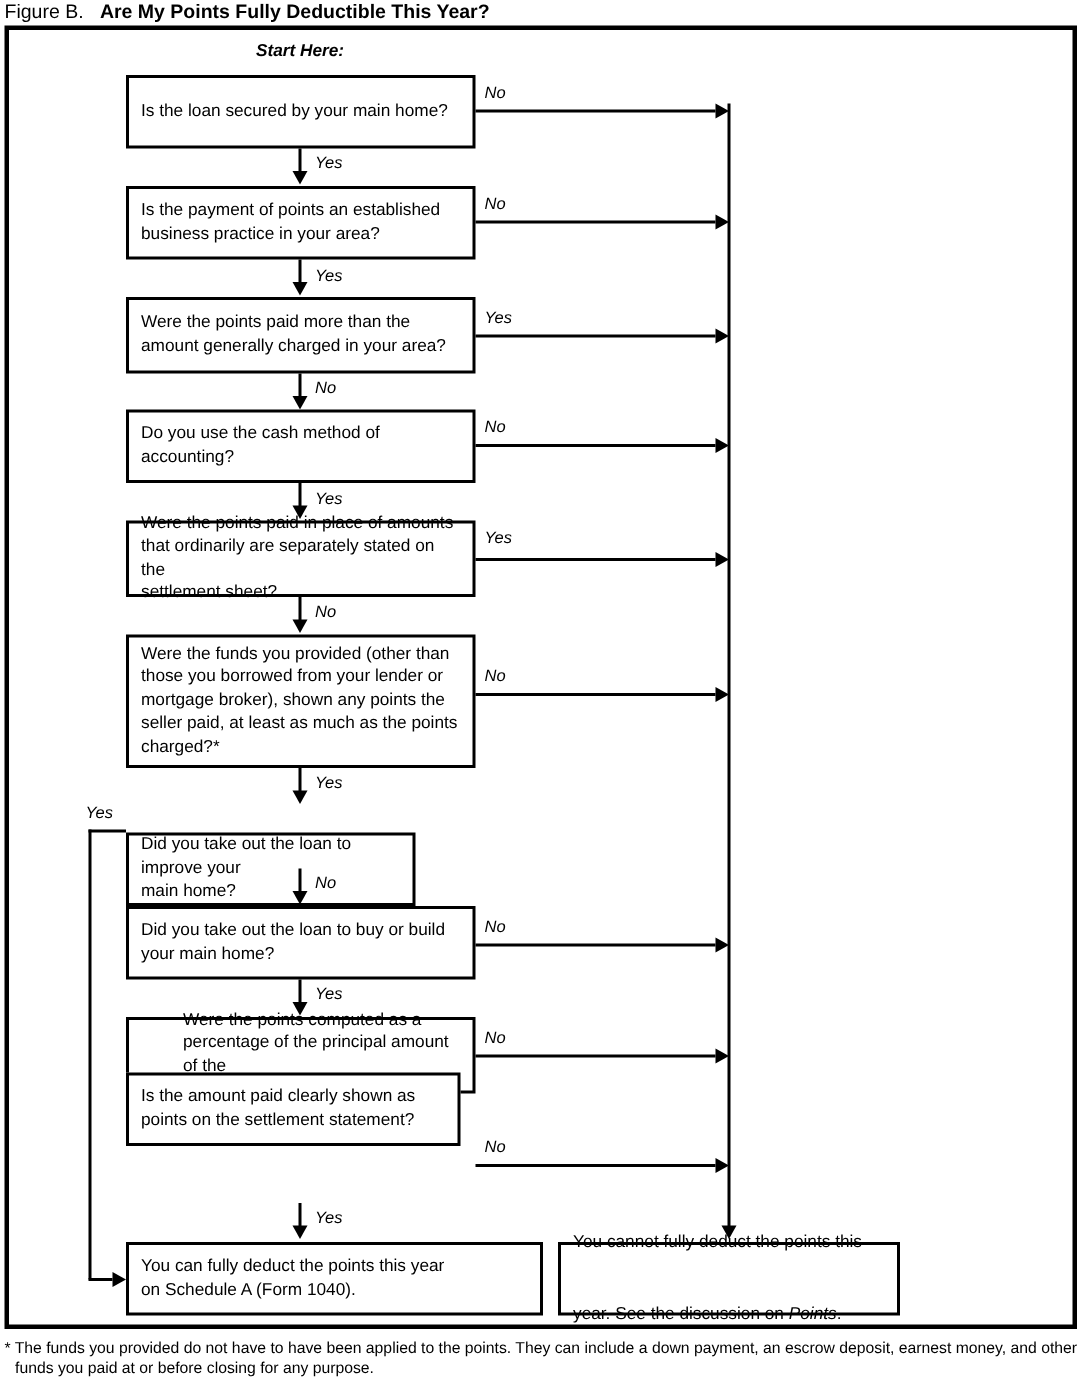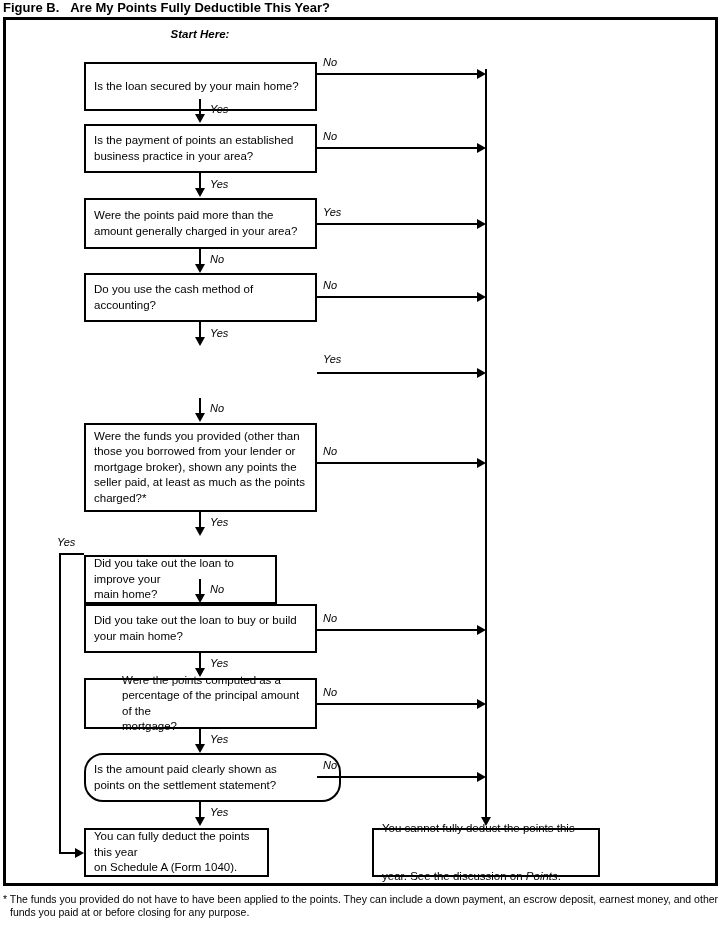--- a/index.html
+++ b/index.html
@@ -20,21 +20,21 @@
   #figure-title {
     position: absolute;
     left: 3px;
     top: 0px;
     width: 716px;
     height: 16px;
     font-size: 13px;
     line-height: 15px;
     white-space: nowrap;
   }
-  #figure-title .label-plain { font-weight: 700; }
+  #figure-title .label-plain { font-weight: 400; }
   #figure-title .label-bold  { font-weight: 700; }
 
   
   #chart-frame {
     position: absolute;
     left: 3px;
     top: 17px;
     width: 715px;
     height: 869px;
     border: 3px solid #000000;
@@ -134,21 +134,21 @@
   &nbsp;
   <span class="label-bold">Are My Points Fully Deductible This Year?</span>
 </div>
 
 <div id="chart-frame"></div>
 
 <div id="flow-canvas">
 
   <div id="start-here">Start Here:</div>
 
-  <div class="flow-box" style="left:84px; top:50px; width:233px; height:49px;margin-top:12px;">
+  <div class="flow-box" style="left:84px; top:50px; width:233px; height:49px;">
     <span>Is the loan secured by your main home?</span>
   </div>
 
   <div class="hline" style="left:317px; top:73px; width:160px;"></div>
   <div class="arrow-right" style="left:477px; top:69px;"></div>
   <div class="edge-label" style="left:323px; top:56px;">No</div>
 
   <div class="vline" style="left:199px; top:99px; height:17px;"></div>
   <div class="arrow-down" style="left:195px; top:114px;"></div>
   <div class="edge-label" style="left:210px; top:103px;">Yes</div>
@@ -179,20 +179,25 @@
     <span>Do you use the cash method of
 accounting?</span>
   </div>
   <div class="hline" style="left:317px; top:296px; width:160px;"></div>
   <div class="arrow-right" style="left:477px; top:292px;"></div>
   <div class="edge-label" style="left:323px; top:279px;">No</div>
   <div class="vline" style="left:199px; top:322px; height:17px;"></div>
   <div class="arrow-down" style="left:195px; top:337px;"></div>
   <div class="edge-label" style="left:210px; top:327px;">Yes</div>
 
+  <div class="flow-box" style="left:84px; top:347px; width:233px; height:51px;">
+    <span>Were the points paid in place of amounts
+that ordinarily are separately stated on the
+settlement sheet?</span>
+  </div>
   <div class="hline" style="left:317px; top:372px; width:160px;"></div>
   <div class="arrow-right" style="left:477px; top:368px;"></div>
   <div class="edge-label" style="left:323px; top:353px;">Yes</div>
   <div class="vline" style="left:199px; top:398px; height:17px;"></div>
   <div class="arrow-down" style="left:195px; top:413px;"></div>
   <div class="edge-label" style="left:210px; top:402px;">No</div>
 
   <div class="flow-box" style="left:84px; top:423px; width:233px; height:89px;">
     <span>Were the funds you provided (other than
 those you borrowed from your lender or
@@ -238,35 +243,35 @@
 percentage of the principal amount of the
 mortgage?</span>
   </div>
   <div class="hline" style="left:317px; top:703px; width:160px;"></div>
   <div class="arrow-right" style="left:477px; top:699px;"></div>
   <div class="edge-label" style="left:323px; top:686px;">No</div>
   <div class="vline" style="left:199px; top:729px; height:17px;"></div>
   <div class="arrow-down" style="left:195px; top:744px;"></div>
   <div class="edge-label" style="left:210px; top:733px;">Yes</div>
 
-  <div class="flow-box" style="left:84px; top:753px; width:257px; height:49px;border-radius:19px;">
+  <div class="flow-box" style="left:84px; top:715px; width:223px; height:49px;">
     <span>Is the amount paid clearly shown as
 points on the settlement statement?</span>
   </div>
   <div class="hline" style="left:317px; top:776px; width:160px;"></div>
   <div class="arrow-right" style="left:477px; top:772px;"></div>
   <div class="edge-label" style="left:323px; top:759px;">No</div>
   <div class="vline" style="left:199px; top:802px; height:17px;"></div>
   <div class="arrow-down" style="left:195px; top:817px;"></div>
   <div class="edge-label" style="left:210px; top:806px;">Yes</div>
 
   <div class="vline" style="left:485px; top:69px; height:750px;"></div>
   <div class="arrow-down" style="left:481px; top:817px;"></div>
 
-  <div class="flow-box" style="left:84px; top:828px; width:185px; height:49px;">
+  <div class="flow-box" style="left:84px; top:828px; width:278px; height:49px;">
     <span>You can fully deduct the points this year</span>
     <span>on Schedule A (Form 1040).</span>
   </div>
 
   <div class="flow-box" style="left:372px; top:828px; width:228px; height:49px;gap:32px;">
     <span>You cannot fully deduct the points this</span>
     <span><span>year. See the discussion on </span><span class="italic">Points</span><span>.</span></span>
   </div>
 
 </div>

